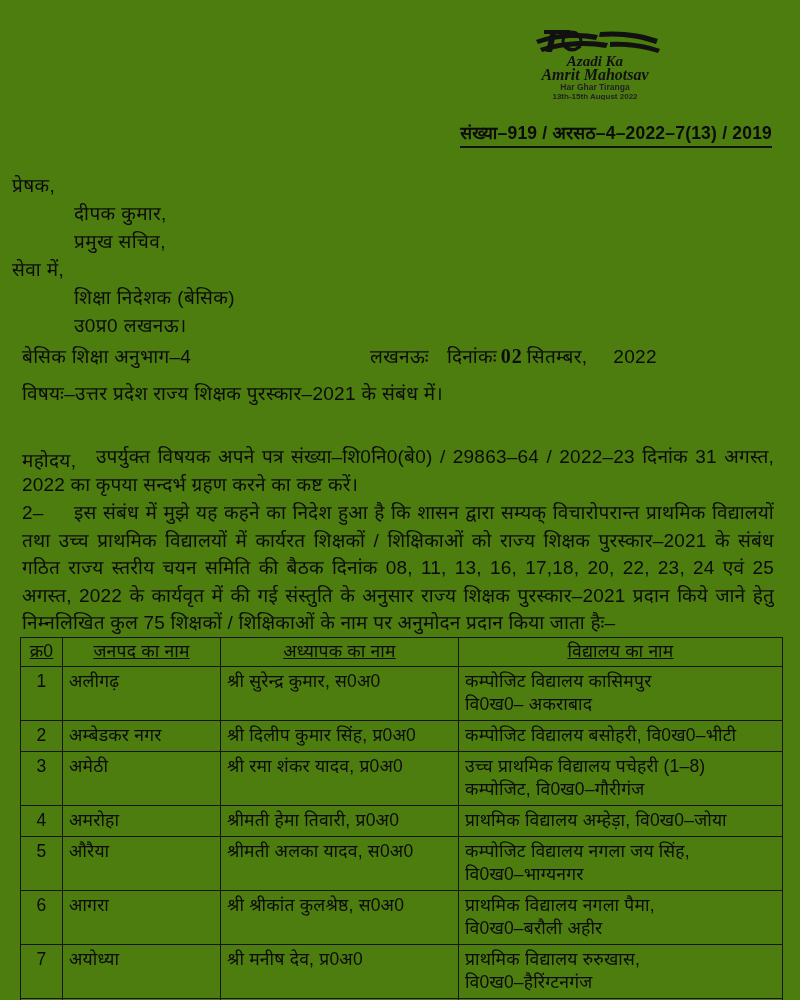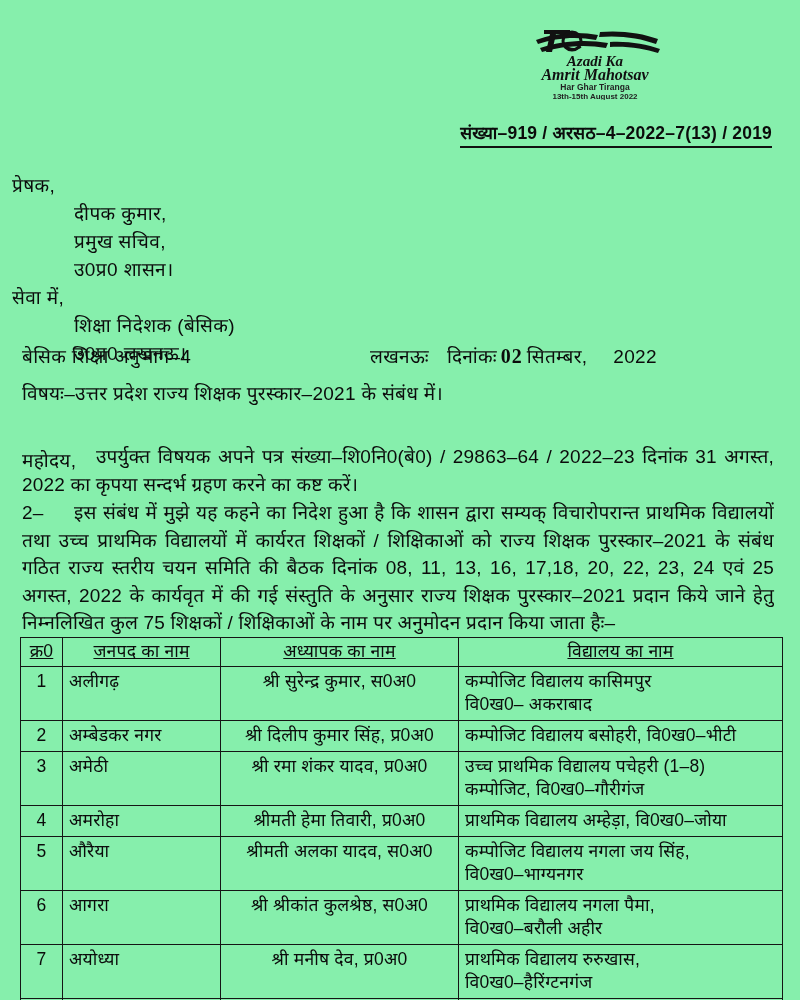--- a/index.html
+++ b/index.html
@@ -15,21 +15,21 @@
     font-family: "Liberation Sans", "DejaVu Sans", sans-serif;
     color: #0b0b0b;
     overflow: hidden;
   }
   .page {
     position: relative;
     width: 800px;
     height: 1000px;
     box-sizing: border-box;
     padding: 0 16px;
-    background: #86efac;
+    background: #4d7c0f;
   }
 
   
   .logo-wrap {
     position: absolute;
     left: 500px;
     top: 22px;
     width: 190px;
     height: 78px;
     text-align: center;
@@ -142,21 +142,21 @@
     padding-top: 2px;
     padding-bottom: 3px;
     text-decoration: underline;
   }
   col.c-sno { width: 42px; }
   col.c-dist { width: 158px; }
   col.c-teacher { width: 238px; }
   col.c-school { width: 324px; }
   td.sno { text-align: center; }
   td.dist, td.teacher, td.school { text-align: left; }
-  td.teacher { padding-left: 14px; text-align: center; }
+  td.teacher { padding-left: 14px; }
   .cellline { display: block; }
 </style>
 </head>
 <body>
 
 <div class="page">
 
   <div class="logo-wrap">
     <svg class="logo-svg" width="190" height="78" viewBox="0 0 190 78">
       <g fill="#111">
@@ -174,21 +174,20 @@
       <text x="95" y="77" text-anchor="middle" font-family="Liberation Sans, sans-serif" font-size="8" font-weight="bold" fill="#222">13th-15th August 2022</text>
     </svg>
   </div>
 
   <div class="refno">संख्या–919 / अरसठ–4–2022–7(13) / 2019</div>
 
   <div class="addr">
     <p class="lead">प्रेषक,</p>
     <p class="ind">दीपक कुमार,</p>
     <p class="ind">प्रमुख सचिव,</p>
-    <p class="ind">उ0प्र0 शासन।</p>
     <p class="lead">सेवा में,</p>
     <p class="ind">शिक्षा निदेशक (बेसिक)</p>
     <p class="ind">उ0प्र0 लखनऊ।</p>
   </div>
 
   <div class="secrow">
     <span class="sec">बेसिक शिक्षा अनुभाग–4</span>
     <span class="city">लखनऊः</span>
     <span class="datelbl">दिनांकः</span>
     <span class="daynum">02</span>

